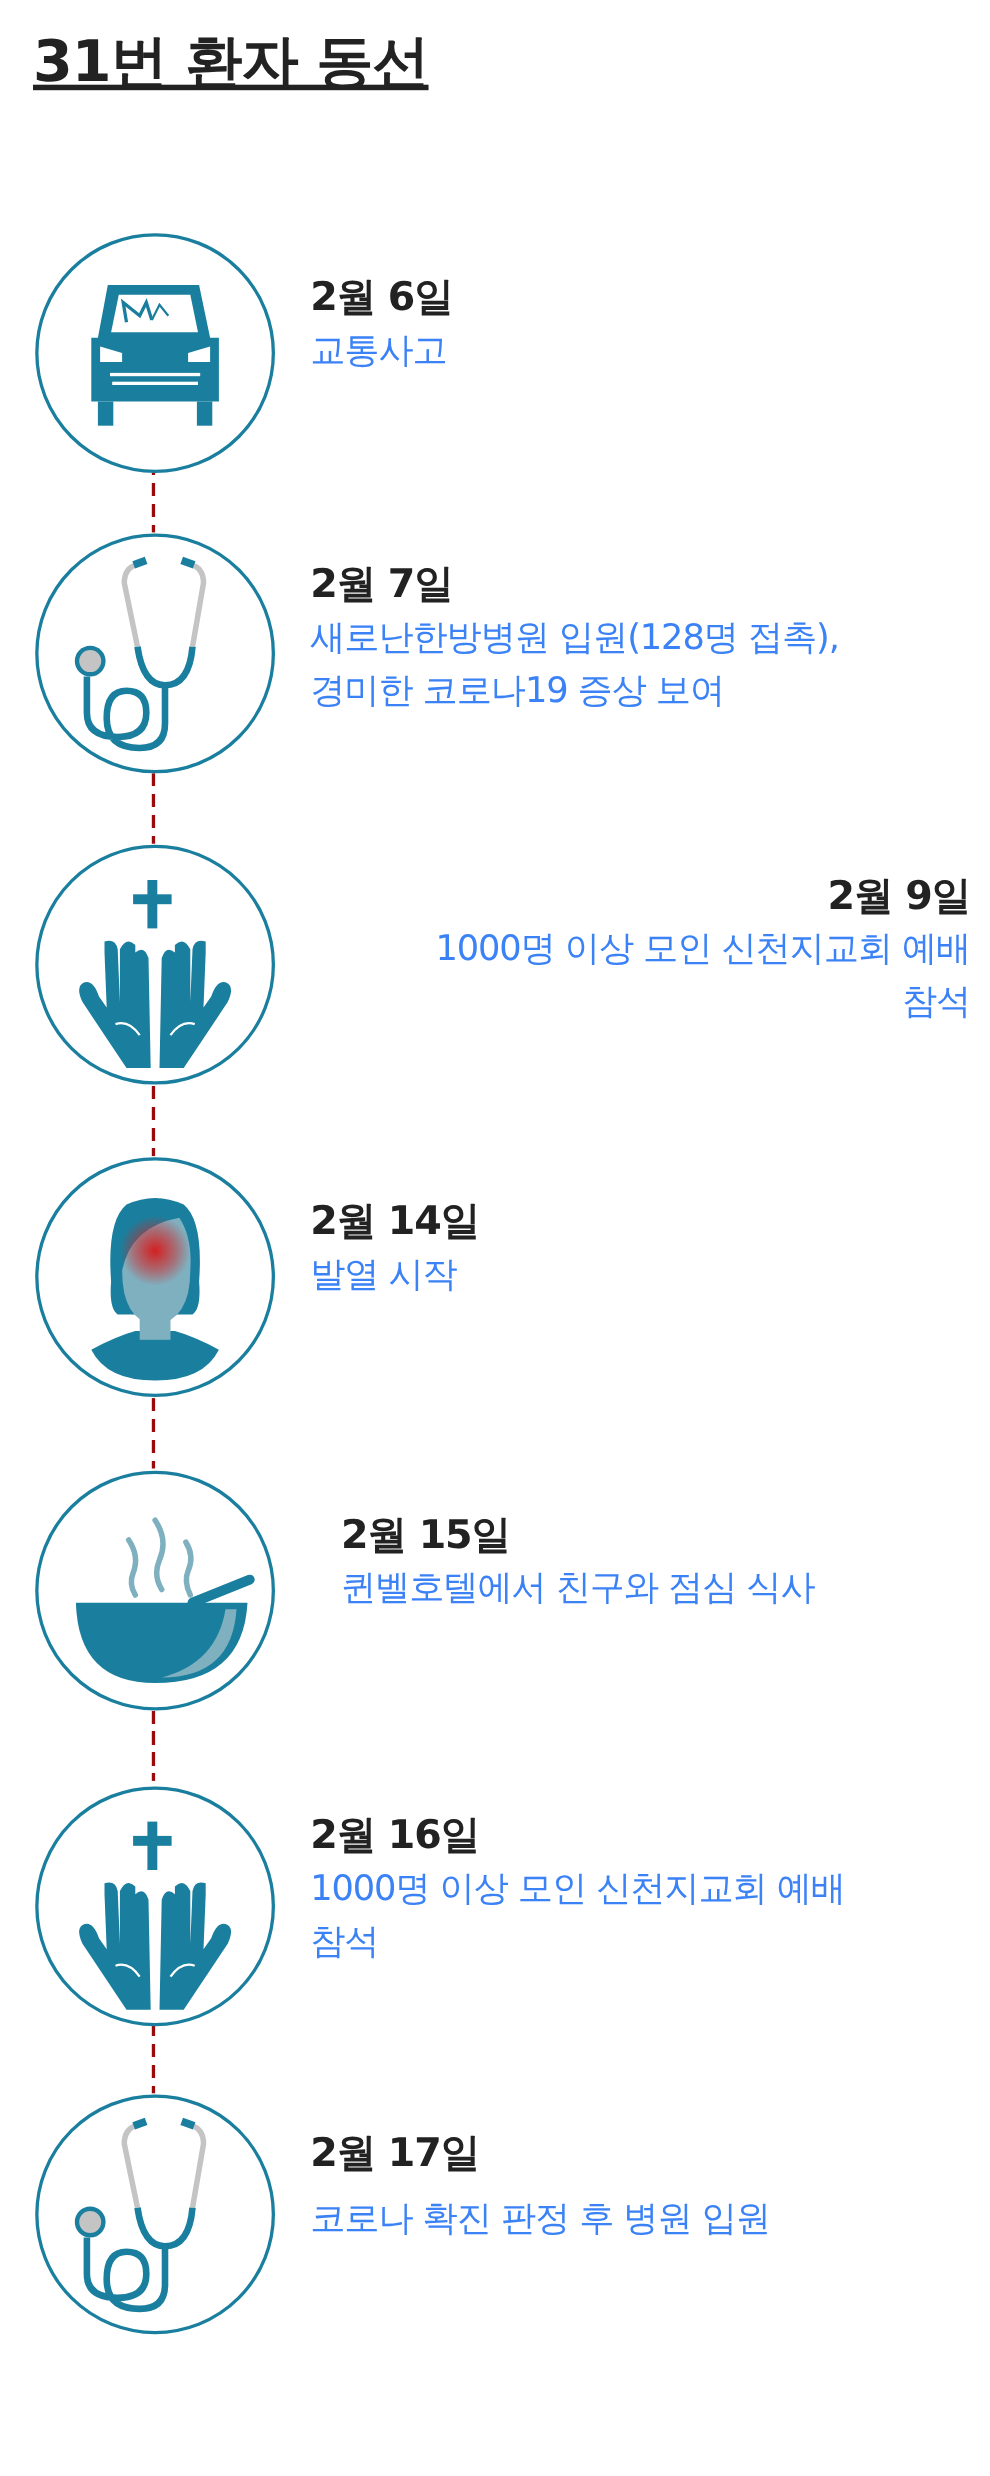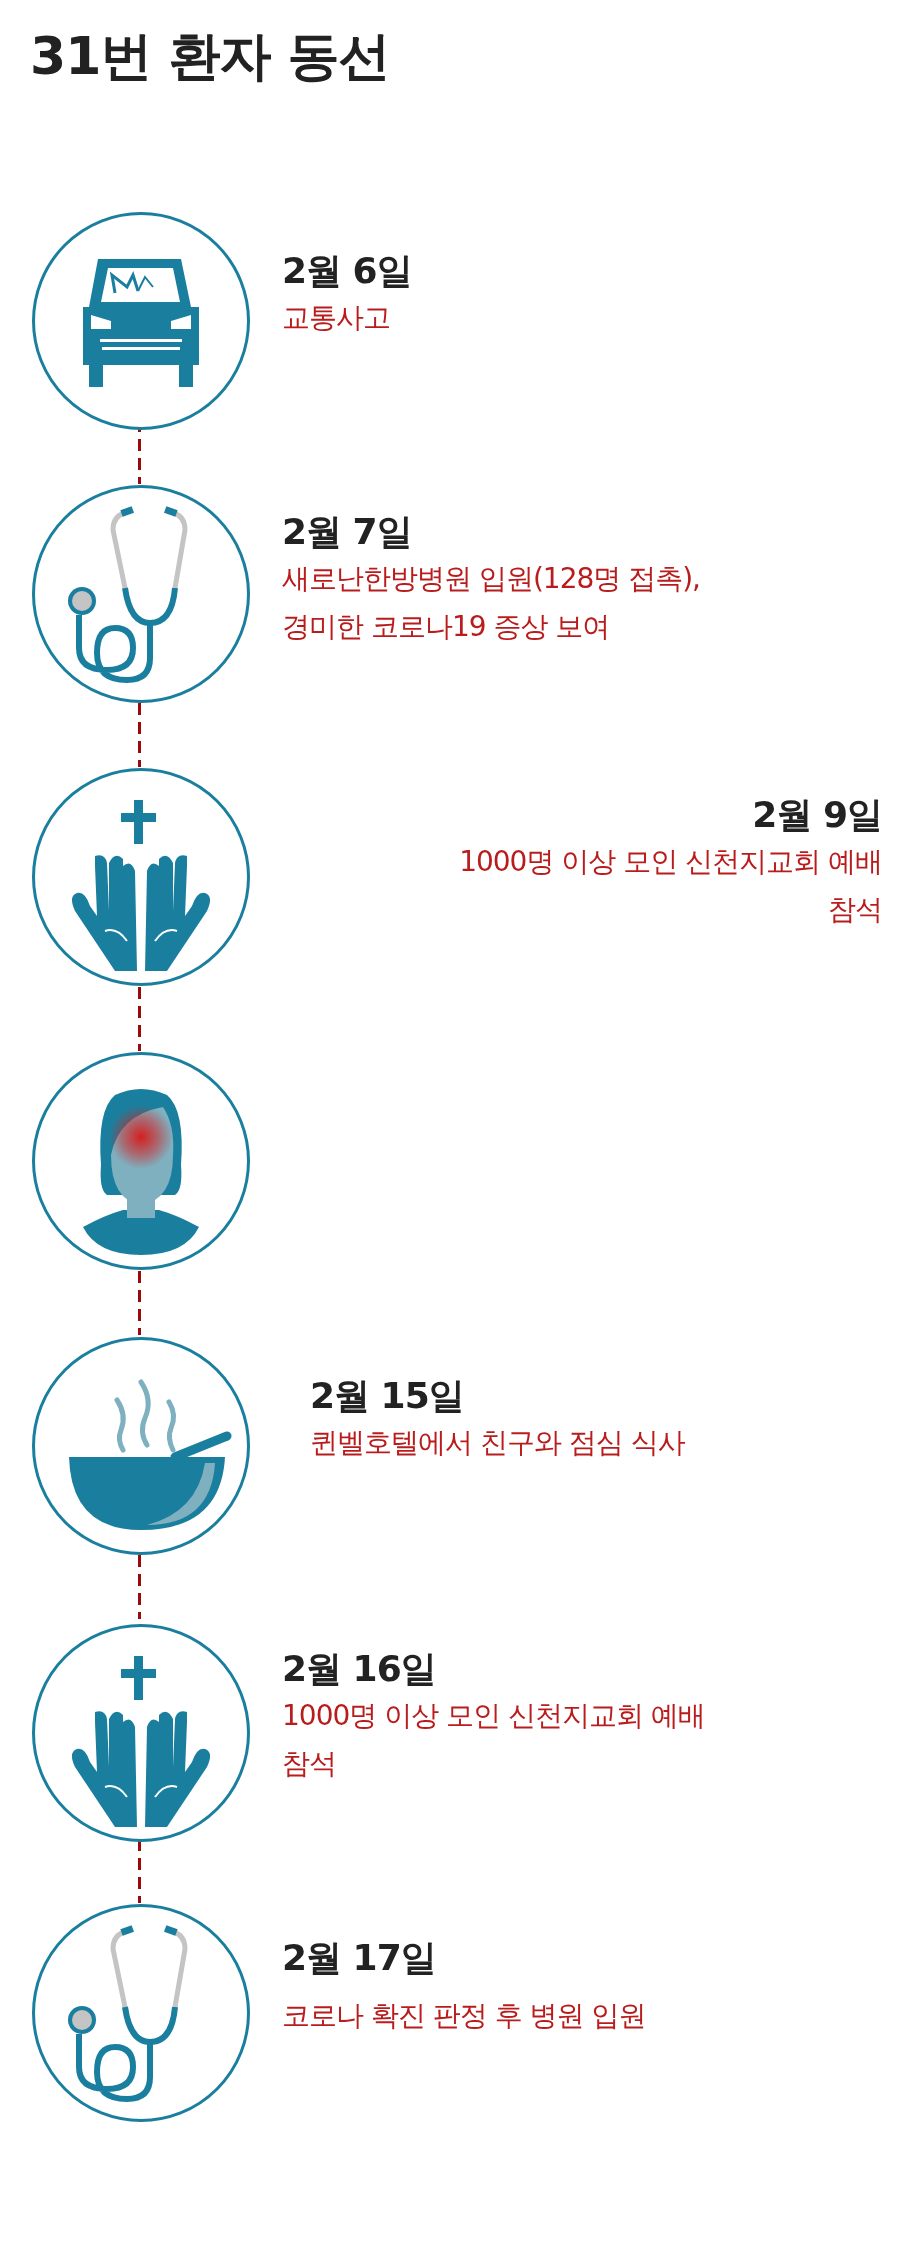--- a/index.html
+++ b/index.html
@@ -1,30 +1,30 @@
 <!DOCTYPE html>
 <html><head>
 <meta charset="utf-8">
 <style>
   html, body { margin:0; padding:0; background:#ffffff; }
   body { width:900px; height:2251px; position:relative; overflow:hidden;
          font-family:"DejaVu Sans","Liberation Sans",sans-serif; color:#222; }
   .title { position:absolute; left:30px; top:22px; font-size:52px; font-weight:bold;
-           letter-spacing:-1px; color:#222; margin:0; }
+           letter-spacing:-1px; color:#222; margin:0;text-decoration:underline; }
   .timeline { position:absolute; left:0; top:0; width:900px; height:2251px; }
   .connector { position:absolute; left:138px; width:3px;
                background:repeating-linear-gradient(to bottom,#9b0a0a 0,#9b0a0a 12px,transparent 12px,transparent 19px); }
   .item { position:absolute; left:0; width:900px; height:218px; }
   .circle { position:absolute; left:32px; top:0; width:212px; height:212px; border-radius:50%;
             border:3px solid #1a7f9e; background:#fff; box-sizing:content-box; }
   .circle svg { position:absolute; left:0; top:0; width:212px; height:212px; }
   .text { position:absolute; left:282px; width:600px; display:flex; flex-direction:column;
           justify-content:center; }
   .date { font-size:36px; font-weight:bold; line-height:46px; color:#222; letter-spacing:-1px; }
-  .desc { font-size:28px; line-height:48px; color:#b91c1c; letter-spacing:-1px; }
+  .desc { font-size:32px; line-height:48px; color:#3b82f6; letter-spacing:-1px; }
 </style>
 </head>
 <body>
 
 <h1 class="title">31번 환자 동선</h1>
 
 <div class="timeline">
 
   <div class="connector" style="top:420px;height:64px;"></div>
   <div class="connector" style="top:703px;height:64px;"></div>
@@ -102,20 +102,24 @@
             <stop offset="1" stop-color="#d42020" stop-opacity="0"></stop>
           </radialGradient>
         </defs>
         <path d="M48 172 Q70 160 88 155 L124 155 Q142 160 164 172 Q150 200 106 200 Q62 200 48 172 Z" fill="#1a7f9e"></path>
         <rect x="92" y="135" width="28" height="28" fill="#7fb0c0"></rect>
         <path d="M66 110 Q62 55 80 40 Q106 28 132 40 Q150 55 146 110 Q148 135 140 140 L72 140 Q64 135 66 110 Z" fill="#1a7f9e"></path>
         <path d="M76 100 Q84 60 128 52 Q140 70 138 100 Q138 145 106 150 Q76 145 76 100 Z" fill="#7fb0c0"></path>
         <circle cx="106" cy="82" r="32" fill="url(#fever)"></circle>
       </svg>
     </div>
+    <div class="text" style="top:28px;height:110px;">
+      <div class="date">2월 14일</div>
+      <div class="desc">발열 시작</div>
+    </div>
   </div>
 
   <div class="item" style="top:1337px;">
     <div class="circle">
       <svg viewBox="0 0 212 212">
         <path d="M82 60 Q92 75 86 90 Q82 100 88 110" fill="none" stroke="#7fb0c0" stroke-width="5" stroke-linecap="round"></path>
         <path d="M106 42 Q118 60 110 78 Q104 92 112 105" fill="none" stroke="#7fb0c0" stroke-width="5" stroke-linecap="round"></path>
         <path d="M134 62 Q142 75 136 88 Q132 98 138 110" fill="none" stroke="#7fb0c0" stroke-width="5" stroke-linecap="round"></path>
         <path d="M140 117 L192 96" stroke="#1a7f9e" stroke-width="9" stroke-linecap="round"></path>
         <path d="M34 117 L190 117 Q186 190 106 190 Q36 190 34 117 Z" fill="#1a7f9e"></path>

